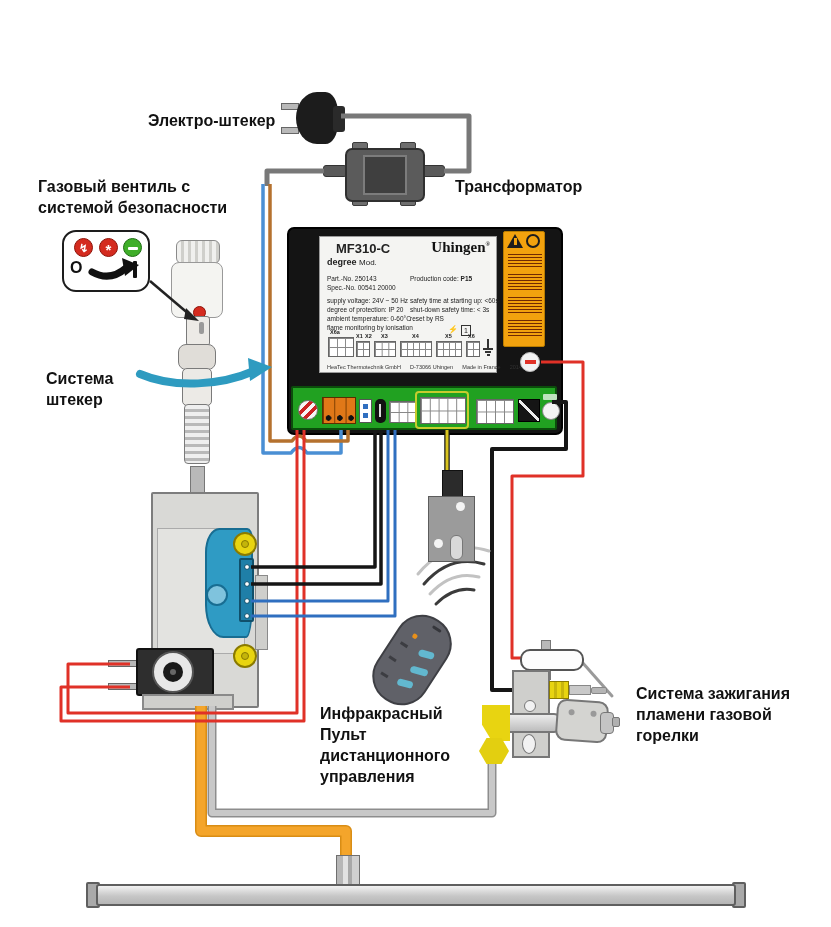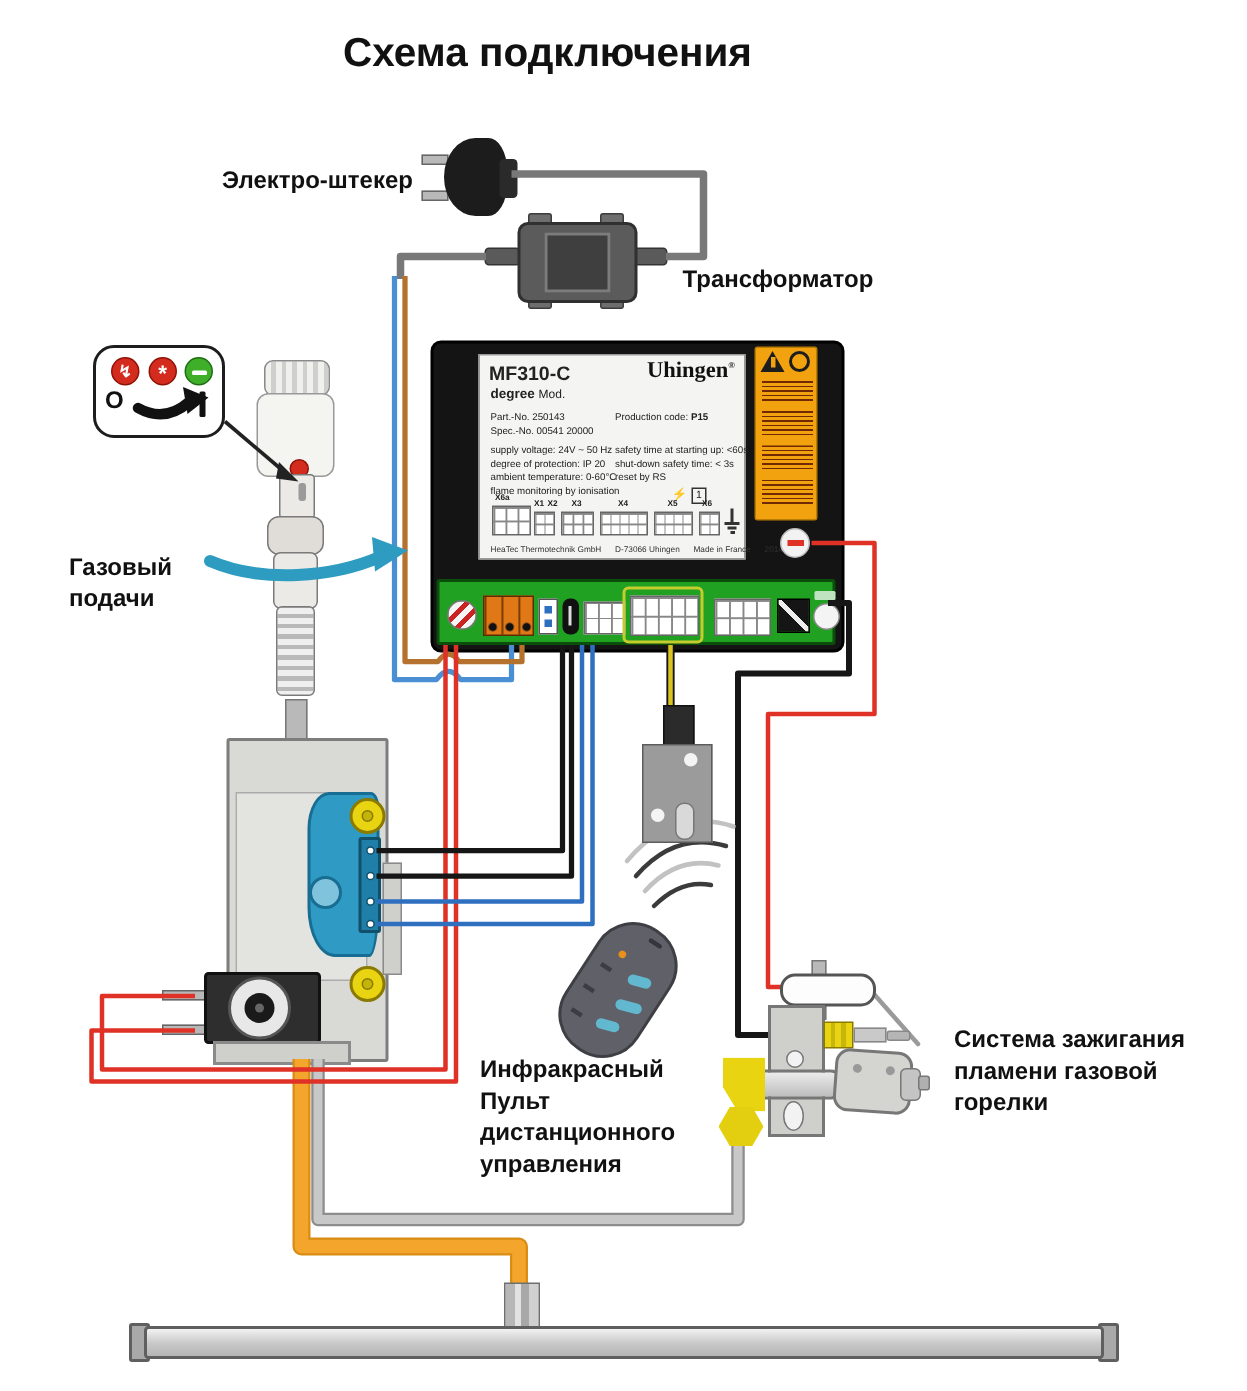--- a/index.html
+++ b/index.html
@@ -21,27 +21,30 @@
      background-size:100% 50%,50% 100%;}
   .wtxt{background:repeating-linear-gradient(to bottom, rgba(90,20,0,.85) 0 1px, transparent 1px 3px);}
   .tiny{position:absolute;font-size:6.5px;line-height:9px;color:#222;white-space:nowrap;}
   .tlab{position:absolute;font-size:5.5px;font-weight:bold;color:#222;}
 </style>
 </head>
 <body>
 
 <div class="stage">
 
-  <div class="title">Схема подключения</div>
 
   <div class="lbl" style="left:148px;top:110px;">Электро-штекер</div>
   <div class="lbl" style="left:455px;top:176px;">Трансформатор</div>
+  <div class="lbl" style="left:38px;top:176px;">
+    <div>Газовый вентиль с</div>
+    <div>системой безопасности</div>
+  </div>
   <div class="lbl" style="left:46px;top:368px;">
-    <div>Газовый</div>
-    <div>подачи</div>
+    <div>Система</div>
+    <div>штекер</div>
   </div>
   <div class="lbl" style="left:320px;top:703px;">
     <div>Инфракрасный</div>
     <div>Пульт</div>
     <div>дистанционного</div>
     <div>управления</div>
   </div>
   <div class="lbl" style="left:636px;top:683px;">
     <div>Система зажигания</div>
     <div>пламени газовой</div>
@@ -98,21 +101,21 @@
   <div class="a" style="left:108px;top:683px;width:30px;height:7px;background:#b8b8b8;border:1px solid #666;"></div>
   <div class="a" style="left:136px;top:648px;width:78px;height:48px;background:#2e2e2e;border:2px solid #111;border-radius:3px;"></div>
   <div class="a" style="left:152px;top:651px;width:42px;height:42px;border-radius:50%;background:#e8e8e8;border:2px solid #555;"></div>
   <div class="a" style="left:163px;top:662px;width:20px;height:20px;border-radius:50%;background:#1a1a1a;"></div>
   <div class="a" style="left:170px;top:669px;width:6px;height:6px;border-radius:50%;background:#666;"></div>
   <div class="a" style="left:142px;top:694px;width:92px;height:16px;background:#cfcfcc;border:2px solid #8a8a8a;"></div>
 
   <div class="a" style="left:287px;top:227px;width:276px;height:208px;background:#141414;border:2px solid #000;border-radius:7px;"></div>
 
   <div class="a" style="left:319px;top:236px;width:178px;height:137px;background:#f4f4f2;border:1px solid #9a9a9a;">
-    <div class="a" style="left:6px;top:4px;font-size:13px;font-weight:bold;color:#222;">MF310-C</div>
+    <div class="a" style="left:16px;top:4px;font-size:13px;font-weight:bold;color:#222;">MF310-C</div>
     <div class="a" style="right:6px;top:2px;font-family:'Liberation Serif',serif;font-size:15px;font-weight:bold;color:#111;"><span>Uhingen</span><sup style="font-size:6px;">®</sup></div>
     <div class="a" style="left:7px;top:20px;font-size:9px;color:#222;"><b>degree</b>&nbsp;<span style="font-size:8px;">Mod.</span></div>
     <div class="tiny" style="left:7px;top:37px;">Part.-No. 250143</div>
     <div class="tiny" style="left:7px;top:46px;">Spec.-No. 00541 20000</div>
     <div class="tiny" style="left:90px;top:37px;"><span>Production code:</span> <b>P15</b></div>
     <div class="tiny" style="left:7px;top:59px;">supply voltage: 24V ~ 50 Hz</div>
     <div class="tiny" style="left:7px;top:68px;">degree of protection: IP 20</div>
     <div class="tiny" style="left:7px;top:77px;">ambient temperature: 0-60°C</div>
     <div class="tiny" style="left:7px;top:86px;">flame monitoring by ionisation</div>
     <div class="tiny" style="left:90px;top:59px;">safety time at starting up: &lt;60s</div>

